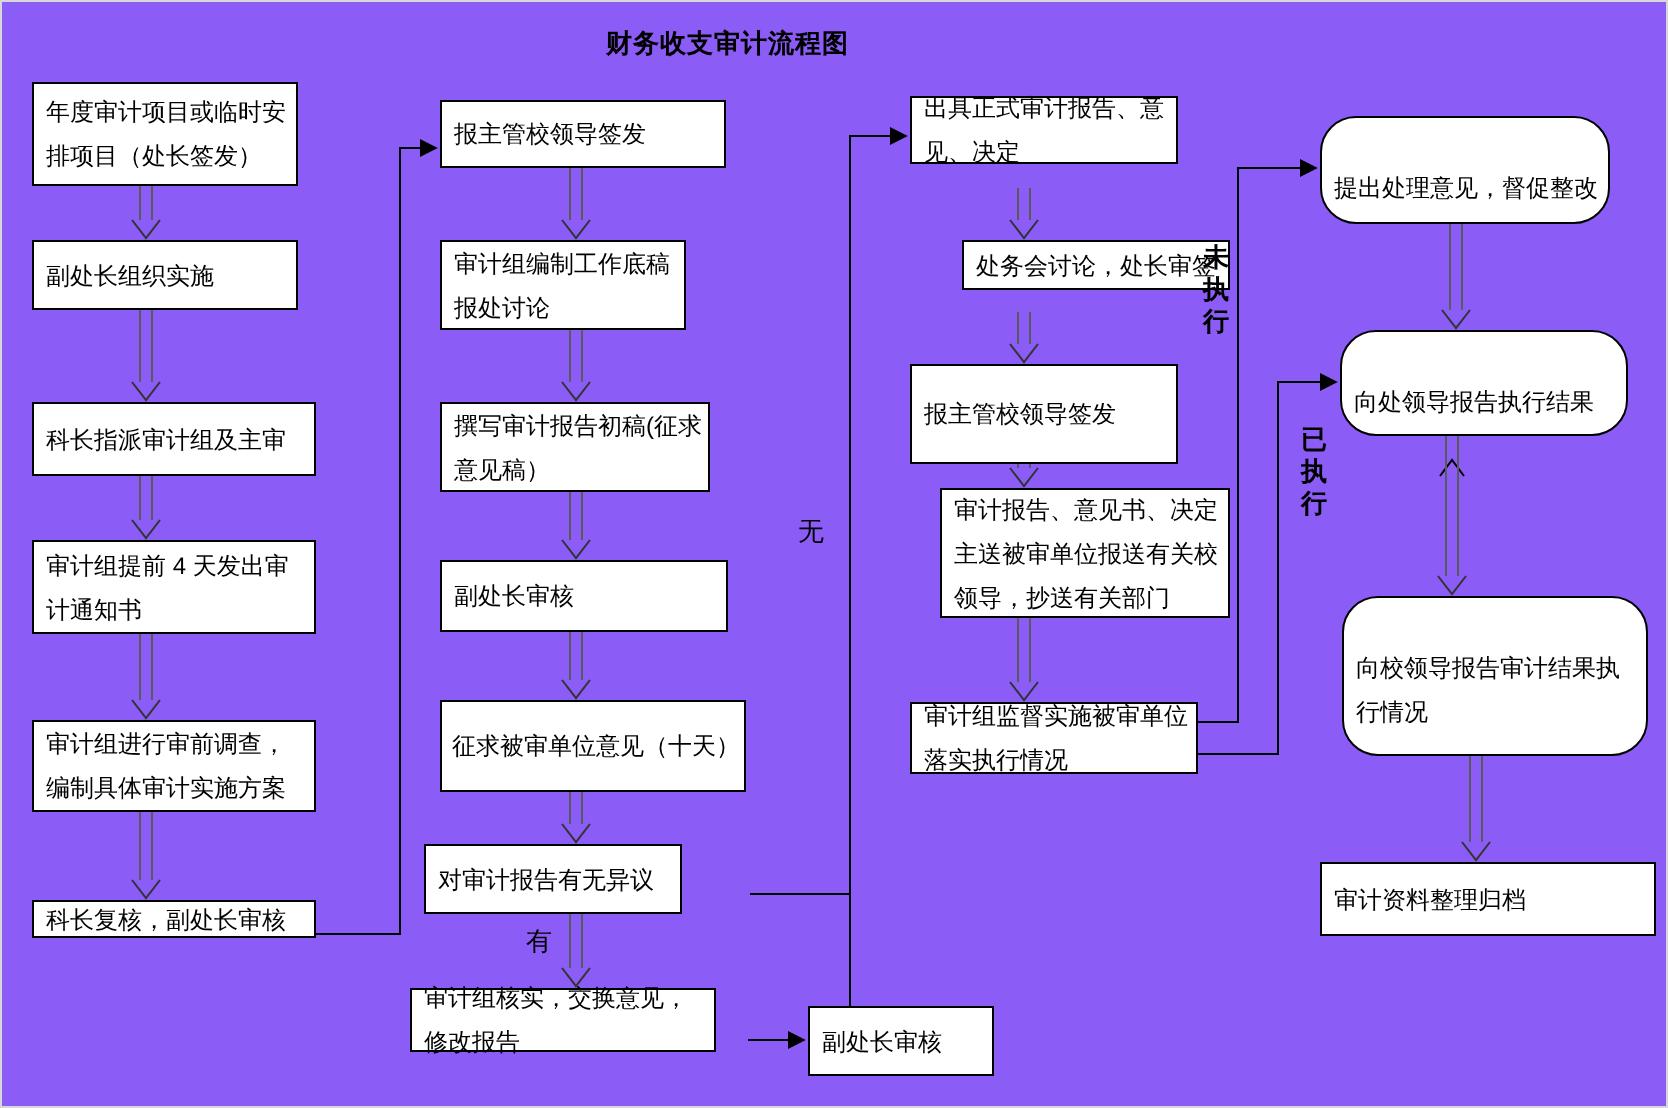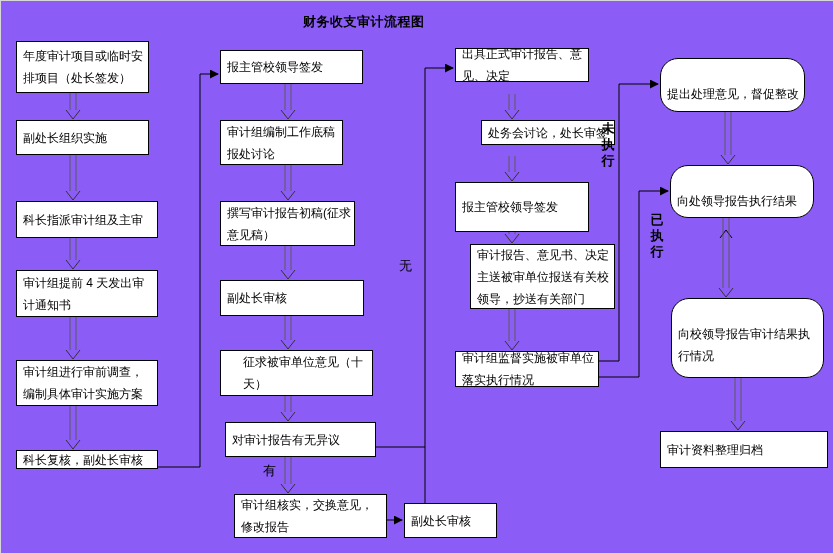--- a/index.html
+++ b/index.html
@@ -159,23 +159,23 @@
   <div class="node" style="left:15px;top:119px;width:133px;height:35px">副处长组织实施</div>
   <div class="node" style="left:15px;top:200px;width:142px;height:37px">科长指派审计组及主审</div>
   <div class="node" style="left:15px;top:269px;width:142px;height:47px">审计组提前 4 天发出审计通知书</div>
   <div class="node" style="left:15px;top:359px;width:142px;height:46px">审计组进行审前调查，编制具体审计实施方案</div>
   <div class="node" style="left:15px;top:449px;width:142px;height:19px">科长复核，副处长审核</div>
 
   <div class="node" style="left:219px;top:49px;width:143px;height:34px">报主管校领导签发</div>
   <div class="node" style="left:219px;top:119px;width:123px;height:45px">审计组编制工作底稿报处讨论</div>
   <div class="node" style="left:219px;top:200px;width:135px;height:45px">撰写审计报告初稿(征求意见稿）</div>
   <div class="node" style="left:219px;top:279px;width:144px;height:36px">副处长审核</div>
-  <div class="node" style="left:219px;top:349px;width:153px;height:46px;padding-left:22px;padding-right:1px">征求被审单位意见（十天）</div>
-  <div class="node" style="left:224px;top:421px;width:151px;height:35px">对审计报告有无异议</div>
-  <div class="node" style="left:233px;top:493px;width:153px;height:44px">审计组核实，交换意见，修改报告</div>
+  <div class="node" style="left:219px;top:349px;width:153px;height:46px;padding-left:5px;padding-right:1px">征求被审单位意见（十天）</div>
+  <div class="node" style="left:211px;top:421px;width:129px;height:35px">对审计报告有无异议</div>
+  <div class="node" style="left:204px;top:493px;width:153px;height:32px">审计组核实，交换意见，修改报告</div>
   <div class="node" style="left:403px;top:502px;width:93px;height:35px">副处长审核</div>
 
   <div class="node" style="left:454px;top:47px;width:134px;height:34px">出具正式审计报告、意见、决定</div>
   <div class="node" style="left:480px;top:119px;width:134px;height:25px">处务会讨论，处长审签</div>
   <div class="node" style="left:454px;top:181px;width:134px;height:50px">报主管校领导签发</div>
   <div class="node" style="left:469px;top:243px;width:145px;height:65px">审计报告、意见书、决定主送被审单位报送有关校领导，抄送有关部门</div>
   <div class="node" style="left:454px;top:350px;width:144px;height:36px">审计组监督实施被审单位落实执行情况</div>
 
   <div class="node top" style="left:659px;top:57px;width:145px;height:54px">提出处理意见，督促整改</div>
   <div class="node top" style="left:669px;top:164px;width:144px;height:53px">向处领导报告执行结果</div>

